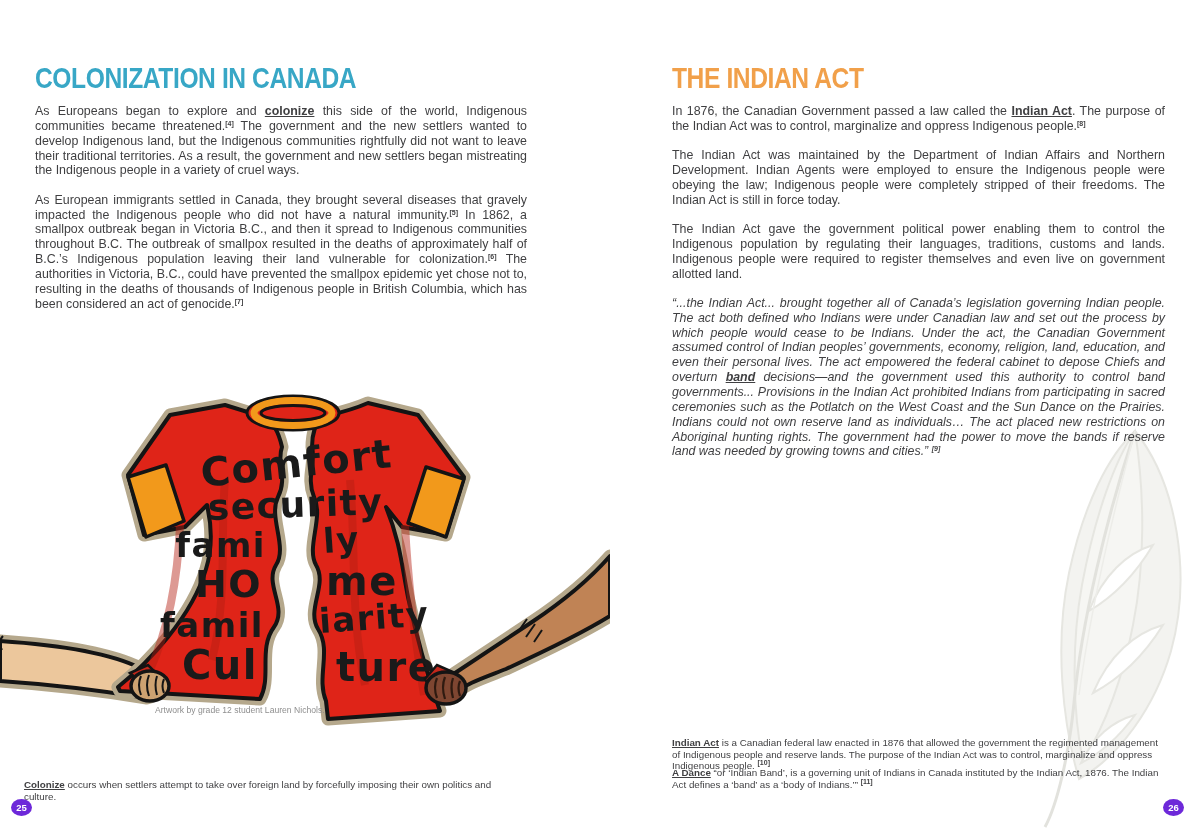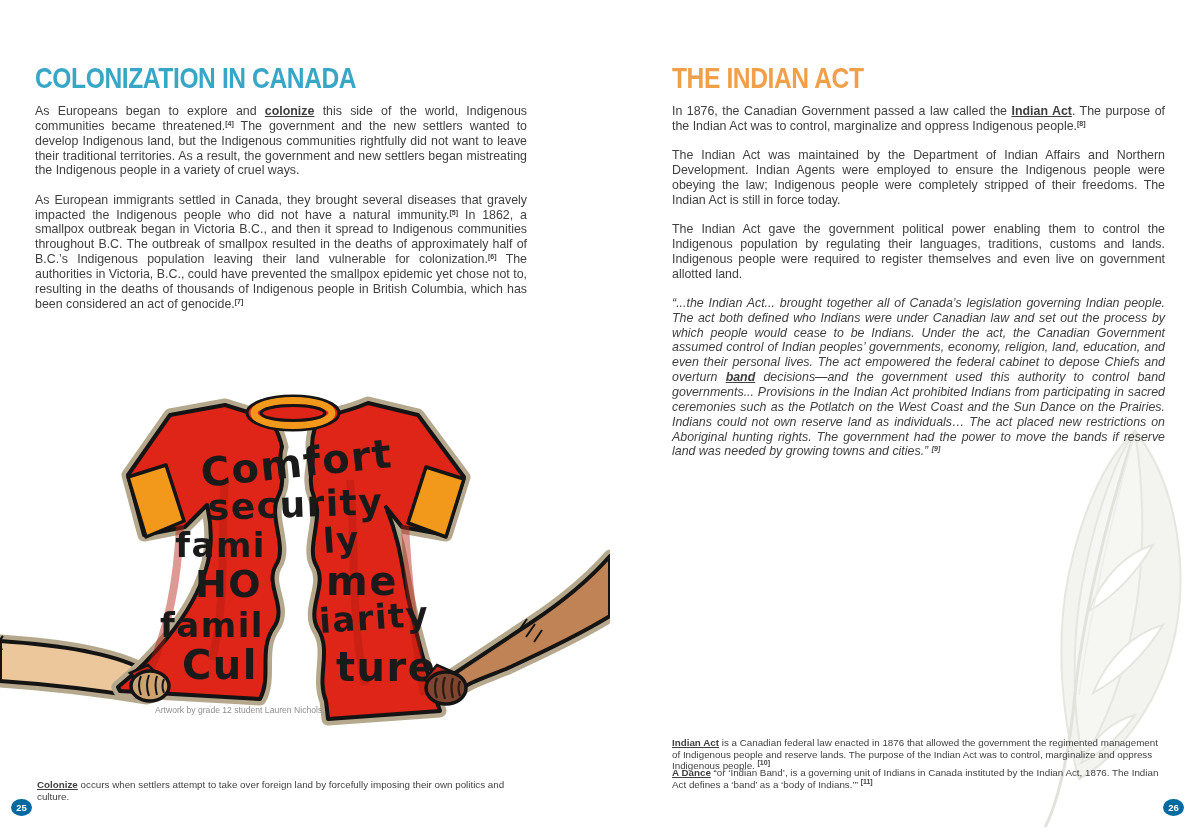--- a/index.html
+++ b/index.html
@@ -22,29 +22,29 @@
     font-size:12.4px;line-height:14.85px;text-align:justify;
     margin:0 0 14.5px 0;
   }
   p.body-par sup, .fn sup{
     font-size:7px;font-weight:bold;line-height:0;vertical-align:4.5px;
   }
   .quote{font-style:italic;margin-top:20px;}
   .fn{
     position:absolute;font-size:9.8px;line-height:11.6px;text-align:left;
   }
-  .fn-left{left:37px;top:779px;width:492px;}
+  .fn-left{left:24px;top:779px;width:492px;}
   .fn-r1{left:672px;top:737px;width:493px;}
   .fn-r2{left:672px;top:767px;width:493px;}
   .caption{
     position:absolute;left:155px;top:705px;font-size:8.6px;color:#8f8f8f;
   }
   .badge{
     position:absolute;width:21px;height:17px;border-radius:50%;
-    background:#0369a1;color:#fff;font-weight:bold;font-size:9.5px;
+    background:#6d28d9;color:#fff;font-weight:bold;font-size:9.5px;
     display:flex;align-items:center;justify-content:center;
   }
   .badge-left{left:11px;top:799px;}
   .badge-right{left:1163px;top:799px;}
   .artwork{position:absolute;left:0;top:385px;width:610px;height:345px;}
   .feather{position:absolute;left:985px;top:425px;width:215px;height:406px;}
   .shirt-word{
     font-family:"DejaVu Sans",sans-serif;font-weight:bold;fill:#1a1a1a;
     letter-spacing:1.5px;
   }

